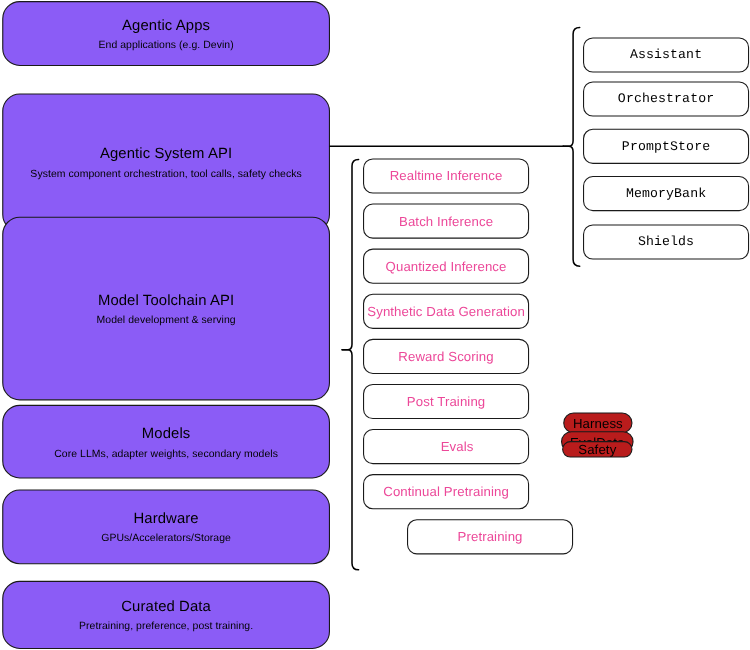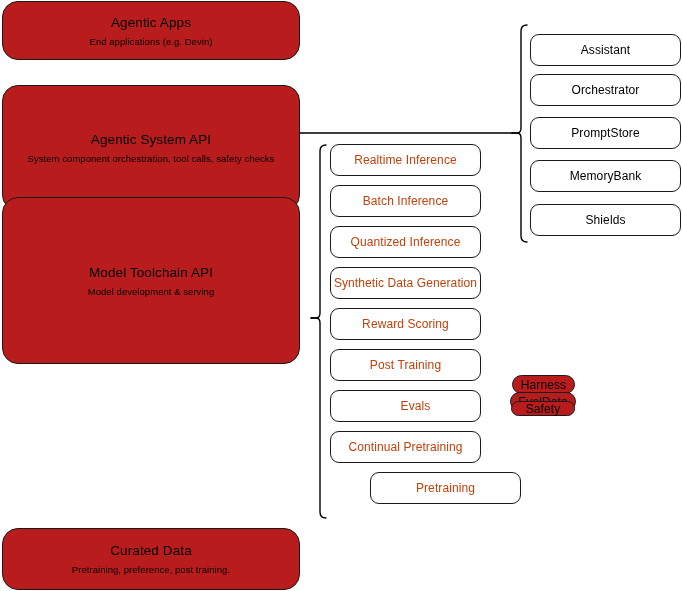--- a/index.html
+++ b/index.html
@@ -18,21 +18,21 @@
     height: 591px;
     background: #ffffff;
     overflow: hidden;
   }
   
   .box {
     position: absolute;
     box-sizing: border-box;
     border: 1.4px solid #1a1a1a;
     border-radius: 14px;
-    background: #b91c1c;
+    background: #8b5cf6;
     display: flex;
     flex-direction: column;
     align-items: center;
     justify-content: center;
     text-align: center;
     color: #000000;
   }
   .stack-box {
     left: 2px;
     width: 298px;
@@ -57,38 +57,39 @@
     left: 330px;
     width: 151px;
     height: 32px;
     border: 1.4px solid #1a1a1a;
     border-radius: 9px;
     background: #ffffff;
     display: flex;
     align-items: center;
     justify-content: center;
     font-size: 12px;
-    color: #c2410c;
+    color: #ec4899;
     letter-spacing: .1px;
   }
   .rchip {
     position: absolute;
     box-sizing: border-box;
     left: 530px;
     width: 151px;
     height: 32px;
     border: 1.4px solid #1a1a1a;
     border-radius: 9px;
     background: #ffffff;
     display: flex;
     align-items: center;
     justify-content: center;
     font-size: 12px;
     color: #000;
     letter-spacing: .1px;
+    font-family: Liberation Mono, monospace;
   }
   .pill {
     position: absolute;
     box-sizing: border-box;
     border: 1.4px solid #1a1a1a;
     border-radius: 999px;
     background: #b91c1c;
     display: flex;
     align-items: center;
     justify-content: center;
@@ -156,21 +157,29 @@
   <div class="box stack-box" style="top:70px; height:126px;margin-top:15px;">
     <div class="stack-title">Agentic System API</div>
     <div class="stack-sub">System component orchestration, tool calls, safety checks</div>
   </div>
 
   <div class="box stack-box" style="top:197px; height:167px;">
     <div class="stack-title">Model Toolchain API</div>
     <div class="stack-sub">Model development &amp; serving</div>
   </div>
 
-
+  <div class="box stack-box" style="top:368px; height:67px;">
+    <div class="stack-title">Models</div>
+    <div class="stack-sub">Core LLMs, adapter weights, secondary models</div>
+  </div>
+
+  <div class="box stack-box" style="top:445px; height:68px;">
+    <div class="stack-title">Hardware</div>
+    <div class="stack-sub">GPUs/Accelerators/Storage</div>
+  </div>
 
   <div class="box stack-box" style="top:528px; height:62px;">
     <div class="stack-title">Curated Data</div>
     <div class="stack-sub">Pretraining, preference, post training.</div>
   </div>
 
   <div class="chip" style="top:144px;">Realtime Inference</div>
   <div class="chip" style="top:185px;">Batch Inference</div>
   <div class="chip" style="top:226px;">Quantized Inference</div>
   <div class="chip" style="top:267px;">Synthetic Data Generation</div>

